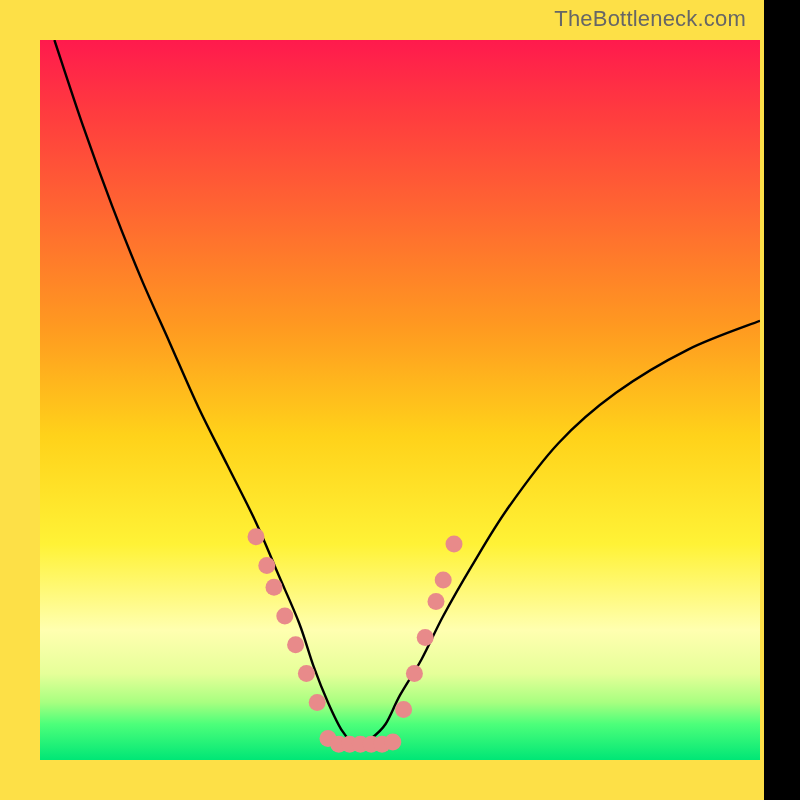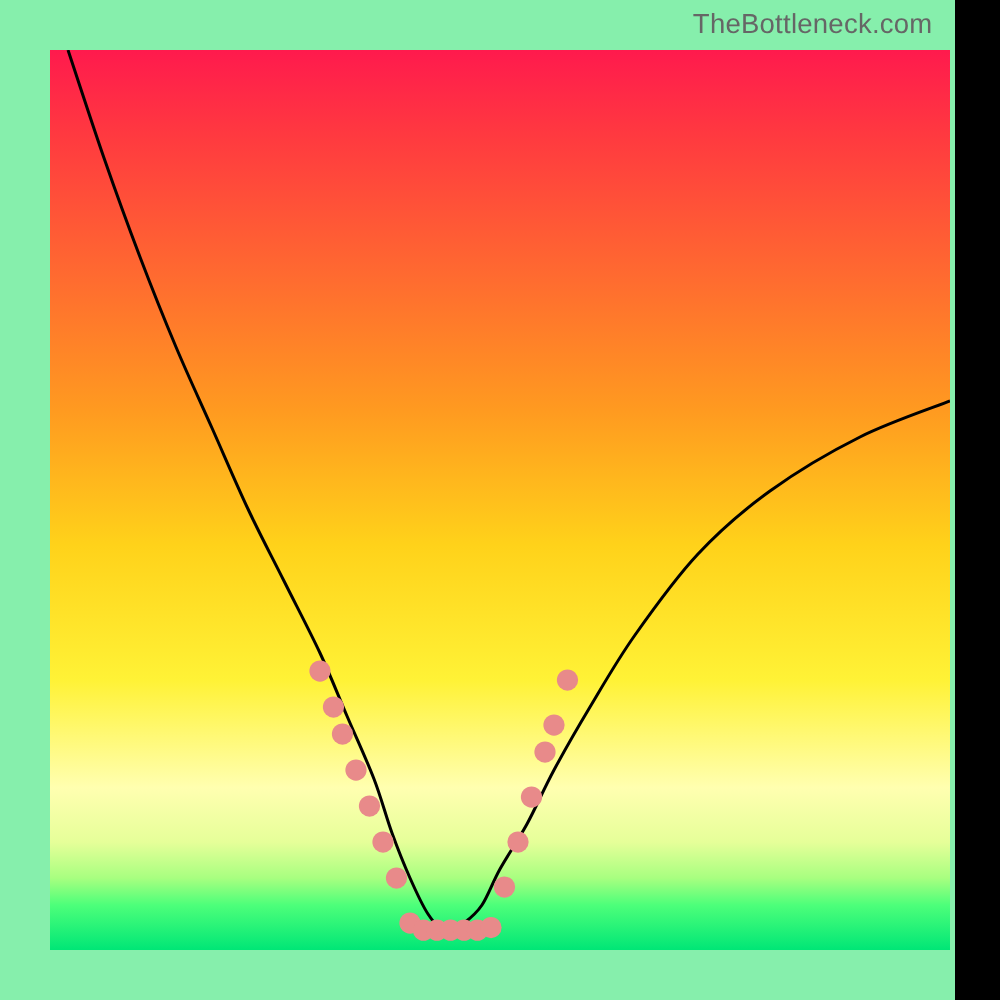--- a/index.html
+++ b/index.html
@@ -10,21 +10,21 @@
     overflow: hidden;
     background: #000;
     font-family: Arial, Helvetica, sans-serif;
   }
   .frame {
     position: absolute;
     left: 0;
     top: 0;
     width: 764px;
     height: 800px;
-    background: #86efac;
+    background: #fde047;
   }
   .plot {
     position: absolute;
     left: 40px;
     top: 40px;
     width: 720px;
     height: 720px;
     background: linear-gradient(to bottom,
       #ff1a4d 0%,
       #ff3b3f 10%,

